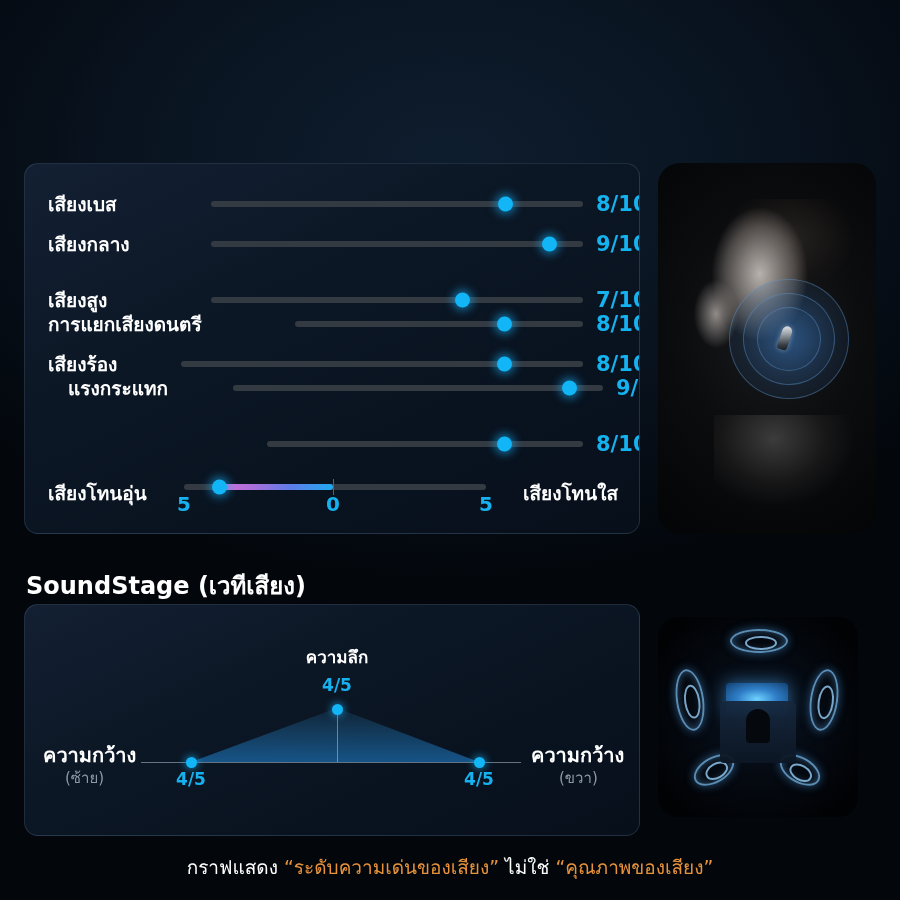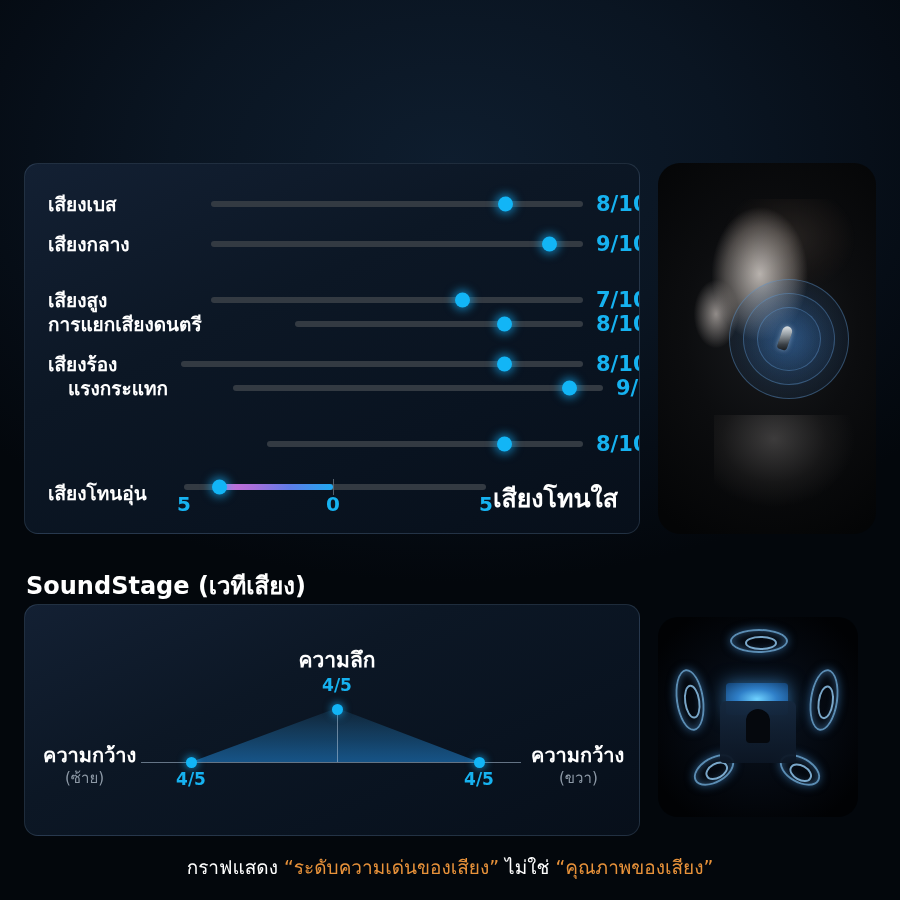--- a/index.html
+++ b/index.html
@@ -102,21 +102,21 @@
   }
 
   
   .row-bipolar { position: absolute; left: 0; width: 616px; height: 56px; }
   .bipolar-left-label {
     position: absolute; left: 23px; top: 8px;
     color: #ffffff; font-size: 19px; font-weight: bold; white-space: nowrap;
   }
   .bipolar-right-label {
     position: absolute; right: 23px; top: 8px;
-    color: #ffffff; font-size: 25px; font-weight: bold; white-space: nowrap;
+    color: #ffffff; font-size: 19px; font-weight: bold; white-space: nowrap;
   }
   .bipolar-track {
     position: absolute;
     left: 159px; top: 14px;
     width: 302px; height: 6px;
     border-radius: 3px;
     background: #333a42;
   }
   .bipolar-fill {
     position: absolute;
@@ -197,21 +197,21 @@
   
   .stage-chart {
     position: absolute;
     left: 0; top: 0;
     width: 616px; height: 232px;
   }
   .stage-depth-label {
     position: absolute;
     left: 312px; top: 38px;
     transform: translateX(-50%);
-    color: #ffffff; font-size: 21px; font-weight: bold; white-space: nowrap;
+    color: #ffffff; font-size: 17px; font-weight: bold; white-space: nowrap;
   }
   .stage-depth-value {
     position: absolute;
     left: 312px; top: 70px;
     transform: translateX(-50%);
     color: #16b2f0; font-size: 17px; font-weight: bold; white-space: nowrap;
   }
   .stage-side-label {
     position: absolute;
     color: #ffffff; font-size: 20px; font-weight: bold; white-space: nowrap;

